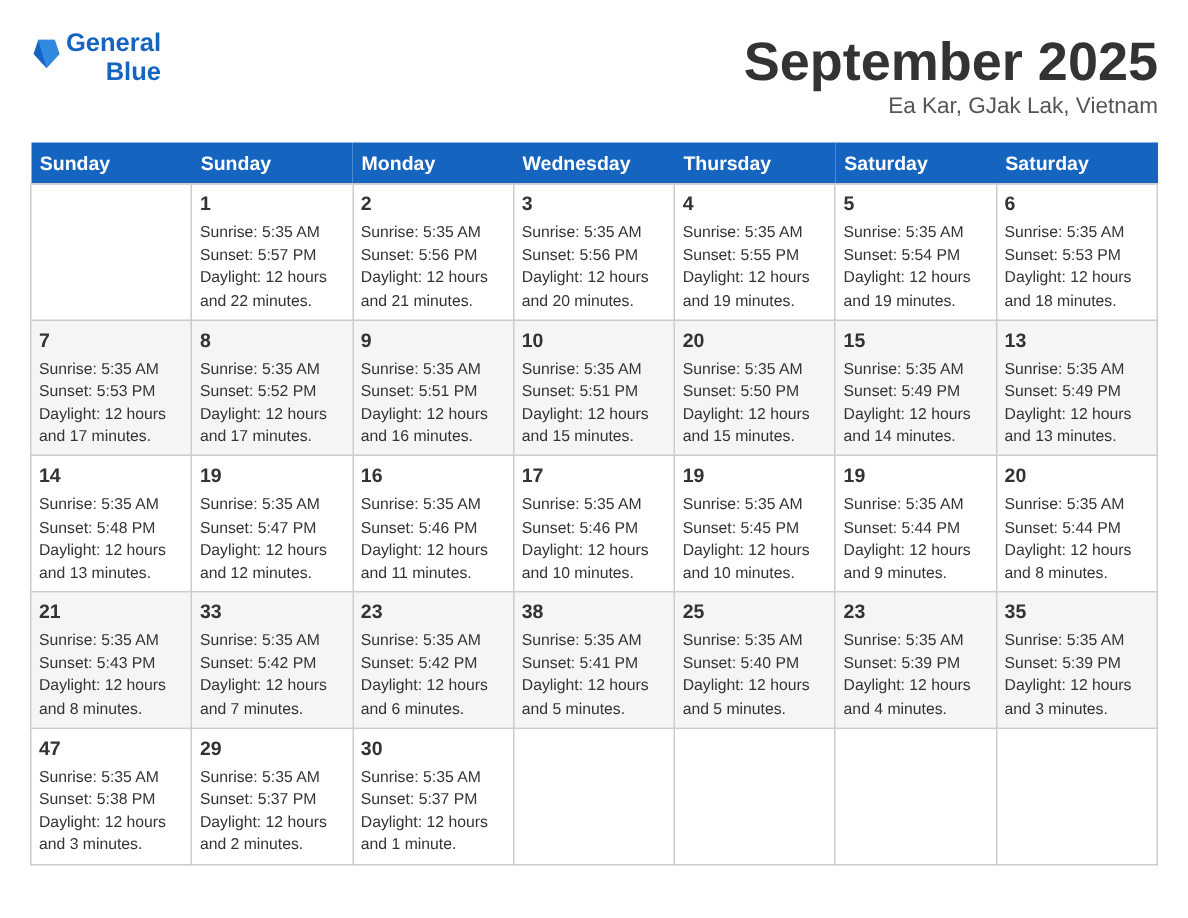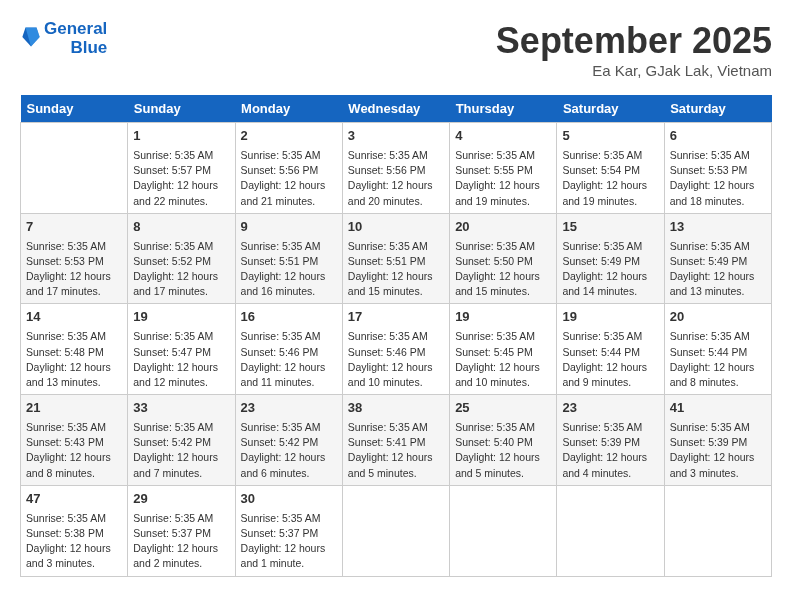--- a/index.html
+++ b/index.html
@@ -309,21 +309,21 @@
 and 5 minutes.</div>
         </td>
         <td>
           <span class="day-number">23</span>
           <div class="day-info" style="white-space: pre-line;">Sunrise: 5:35 AM
 Sunset: 5:39 PM
 Daylight: 12 hours
 and 4 minutes.</div>
         </td>
         <td>
-          <span class="day-number">41</span>
+          <span class="day-number">35</span>
           <div class="day-info" style="white-space: pre-line;">Sunrise: 5:35 AM
 Sunset: 5:39 PM
 Daylight: 12 hours
 and 3 minutes.</div>
         </td>
       </tr>
       <tr>
         <td>
           <span class="day-number">47</span>
           <div class="day-info" style="white-space: pre-line;">Sunrise: 5:35 AM

